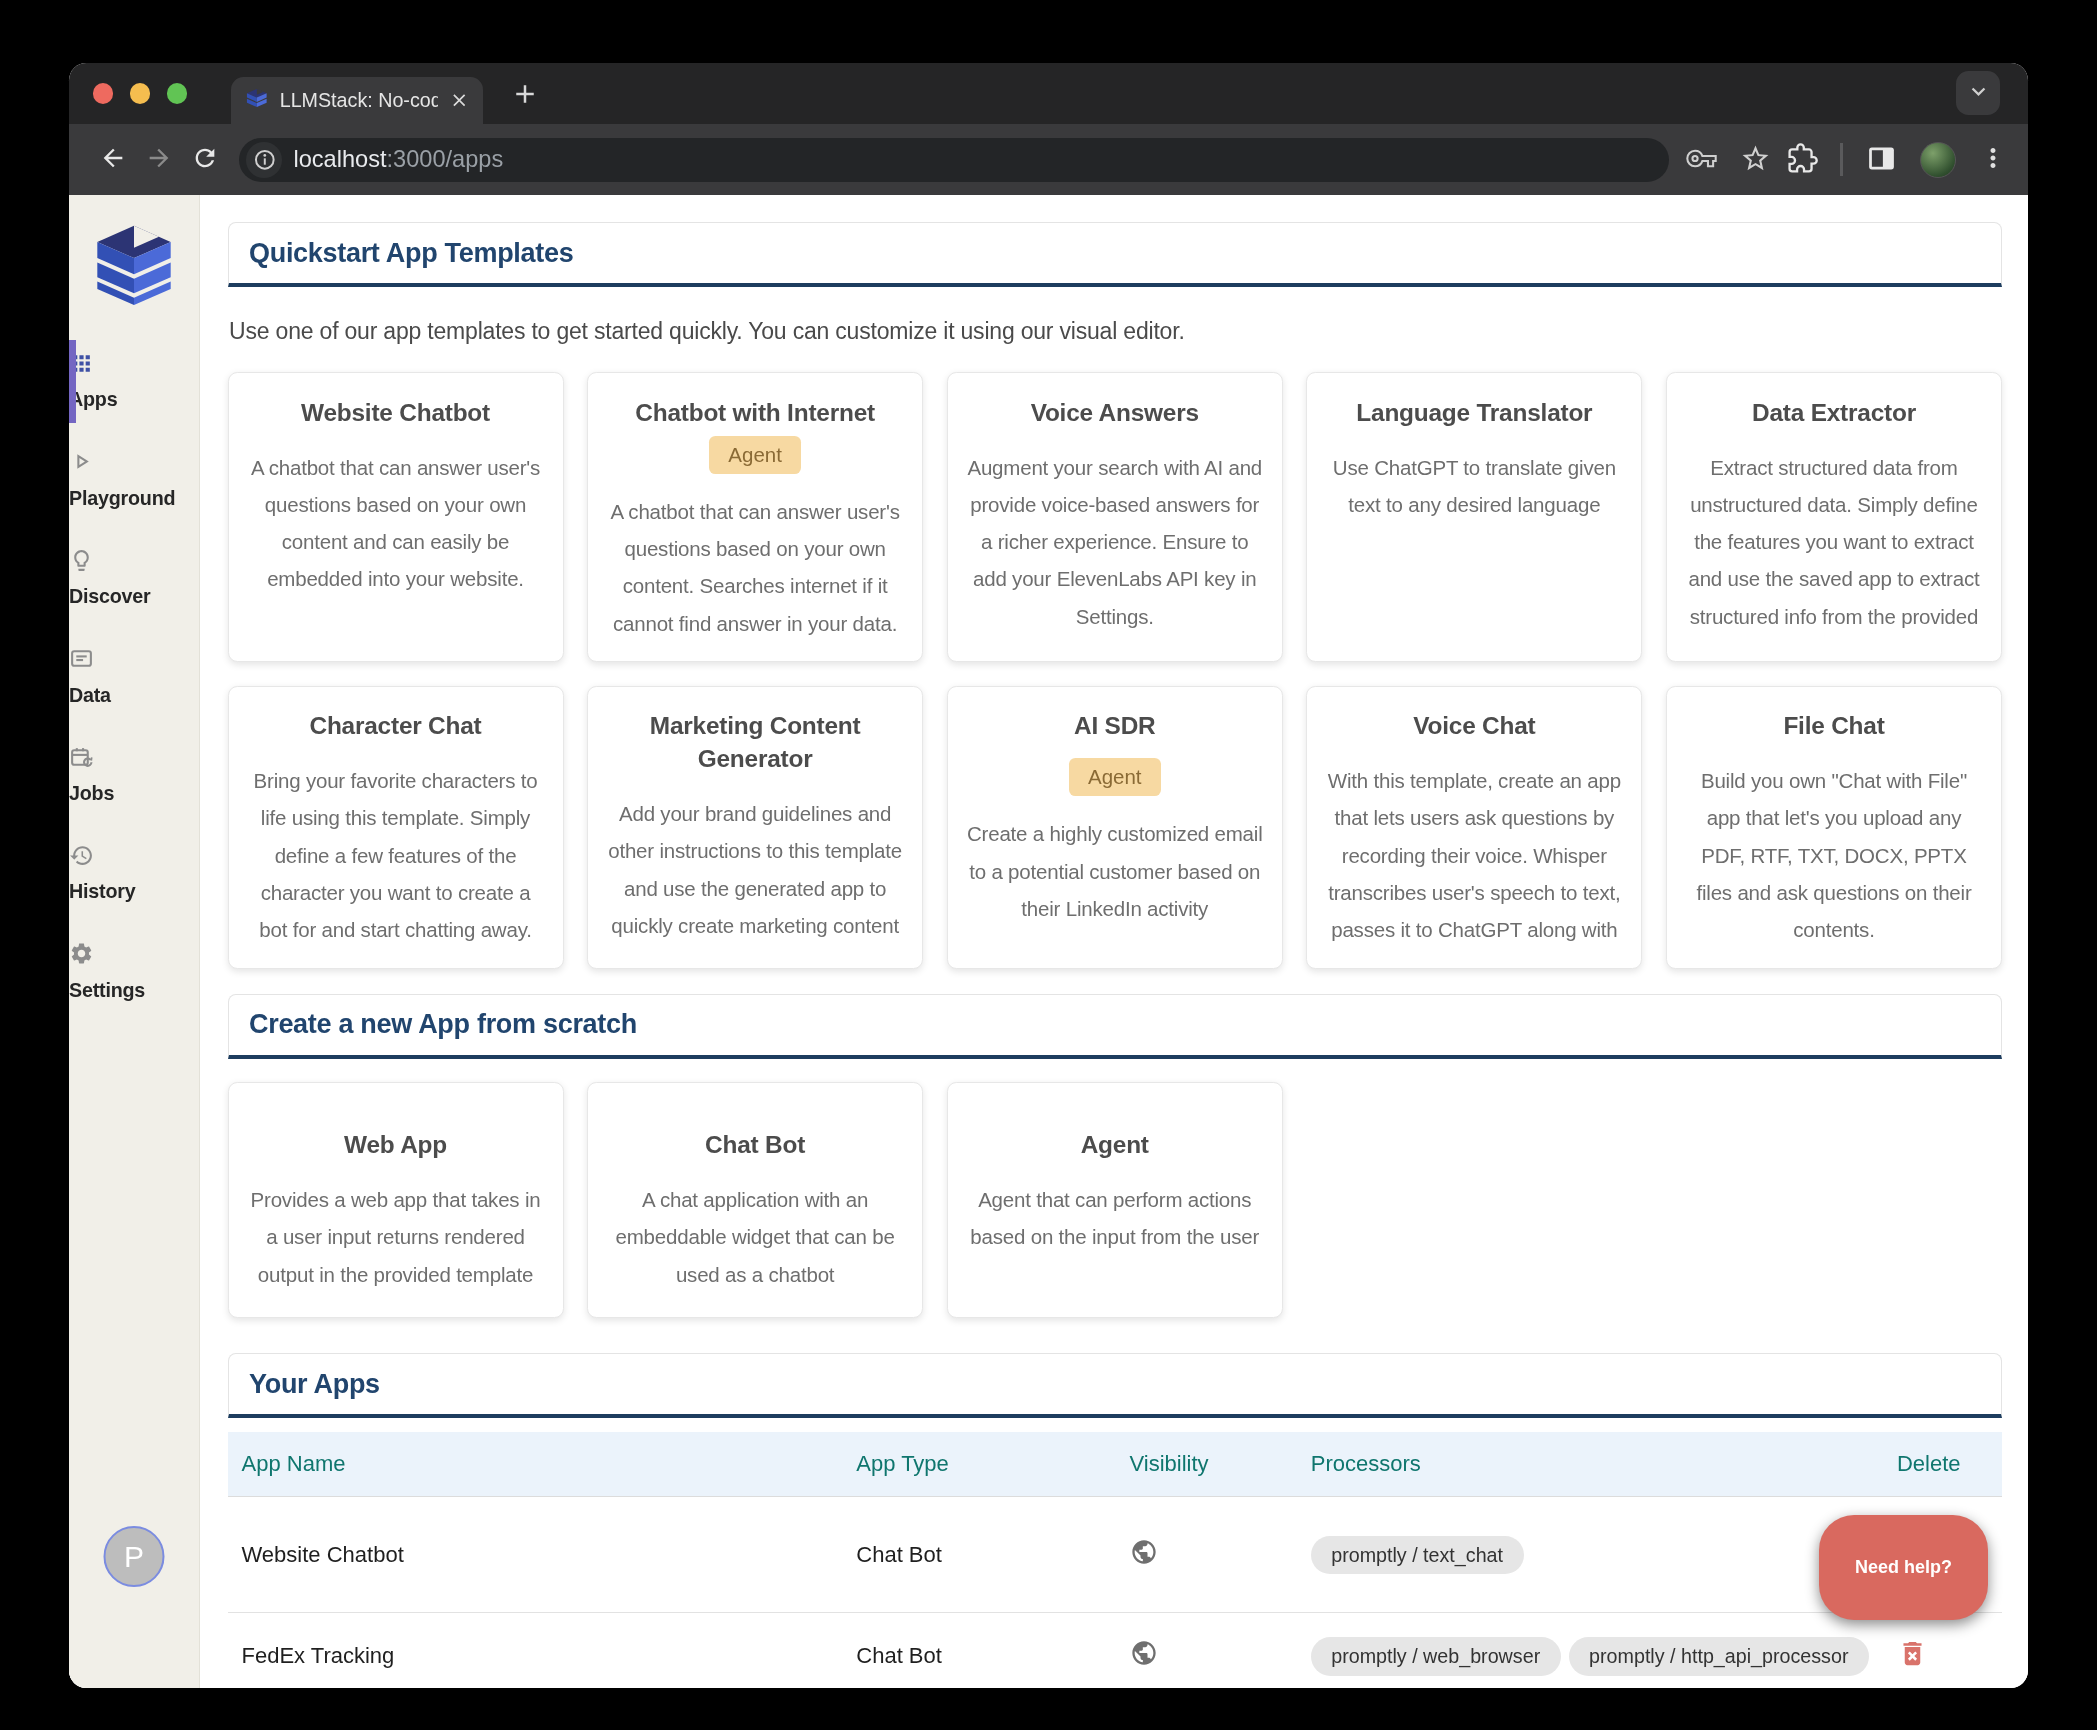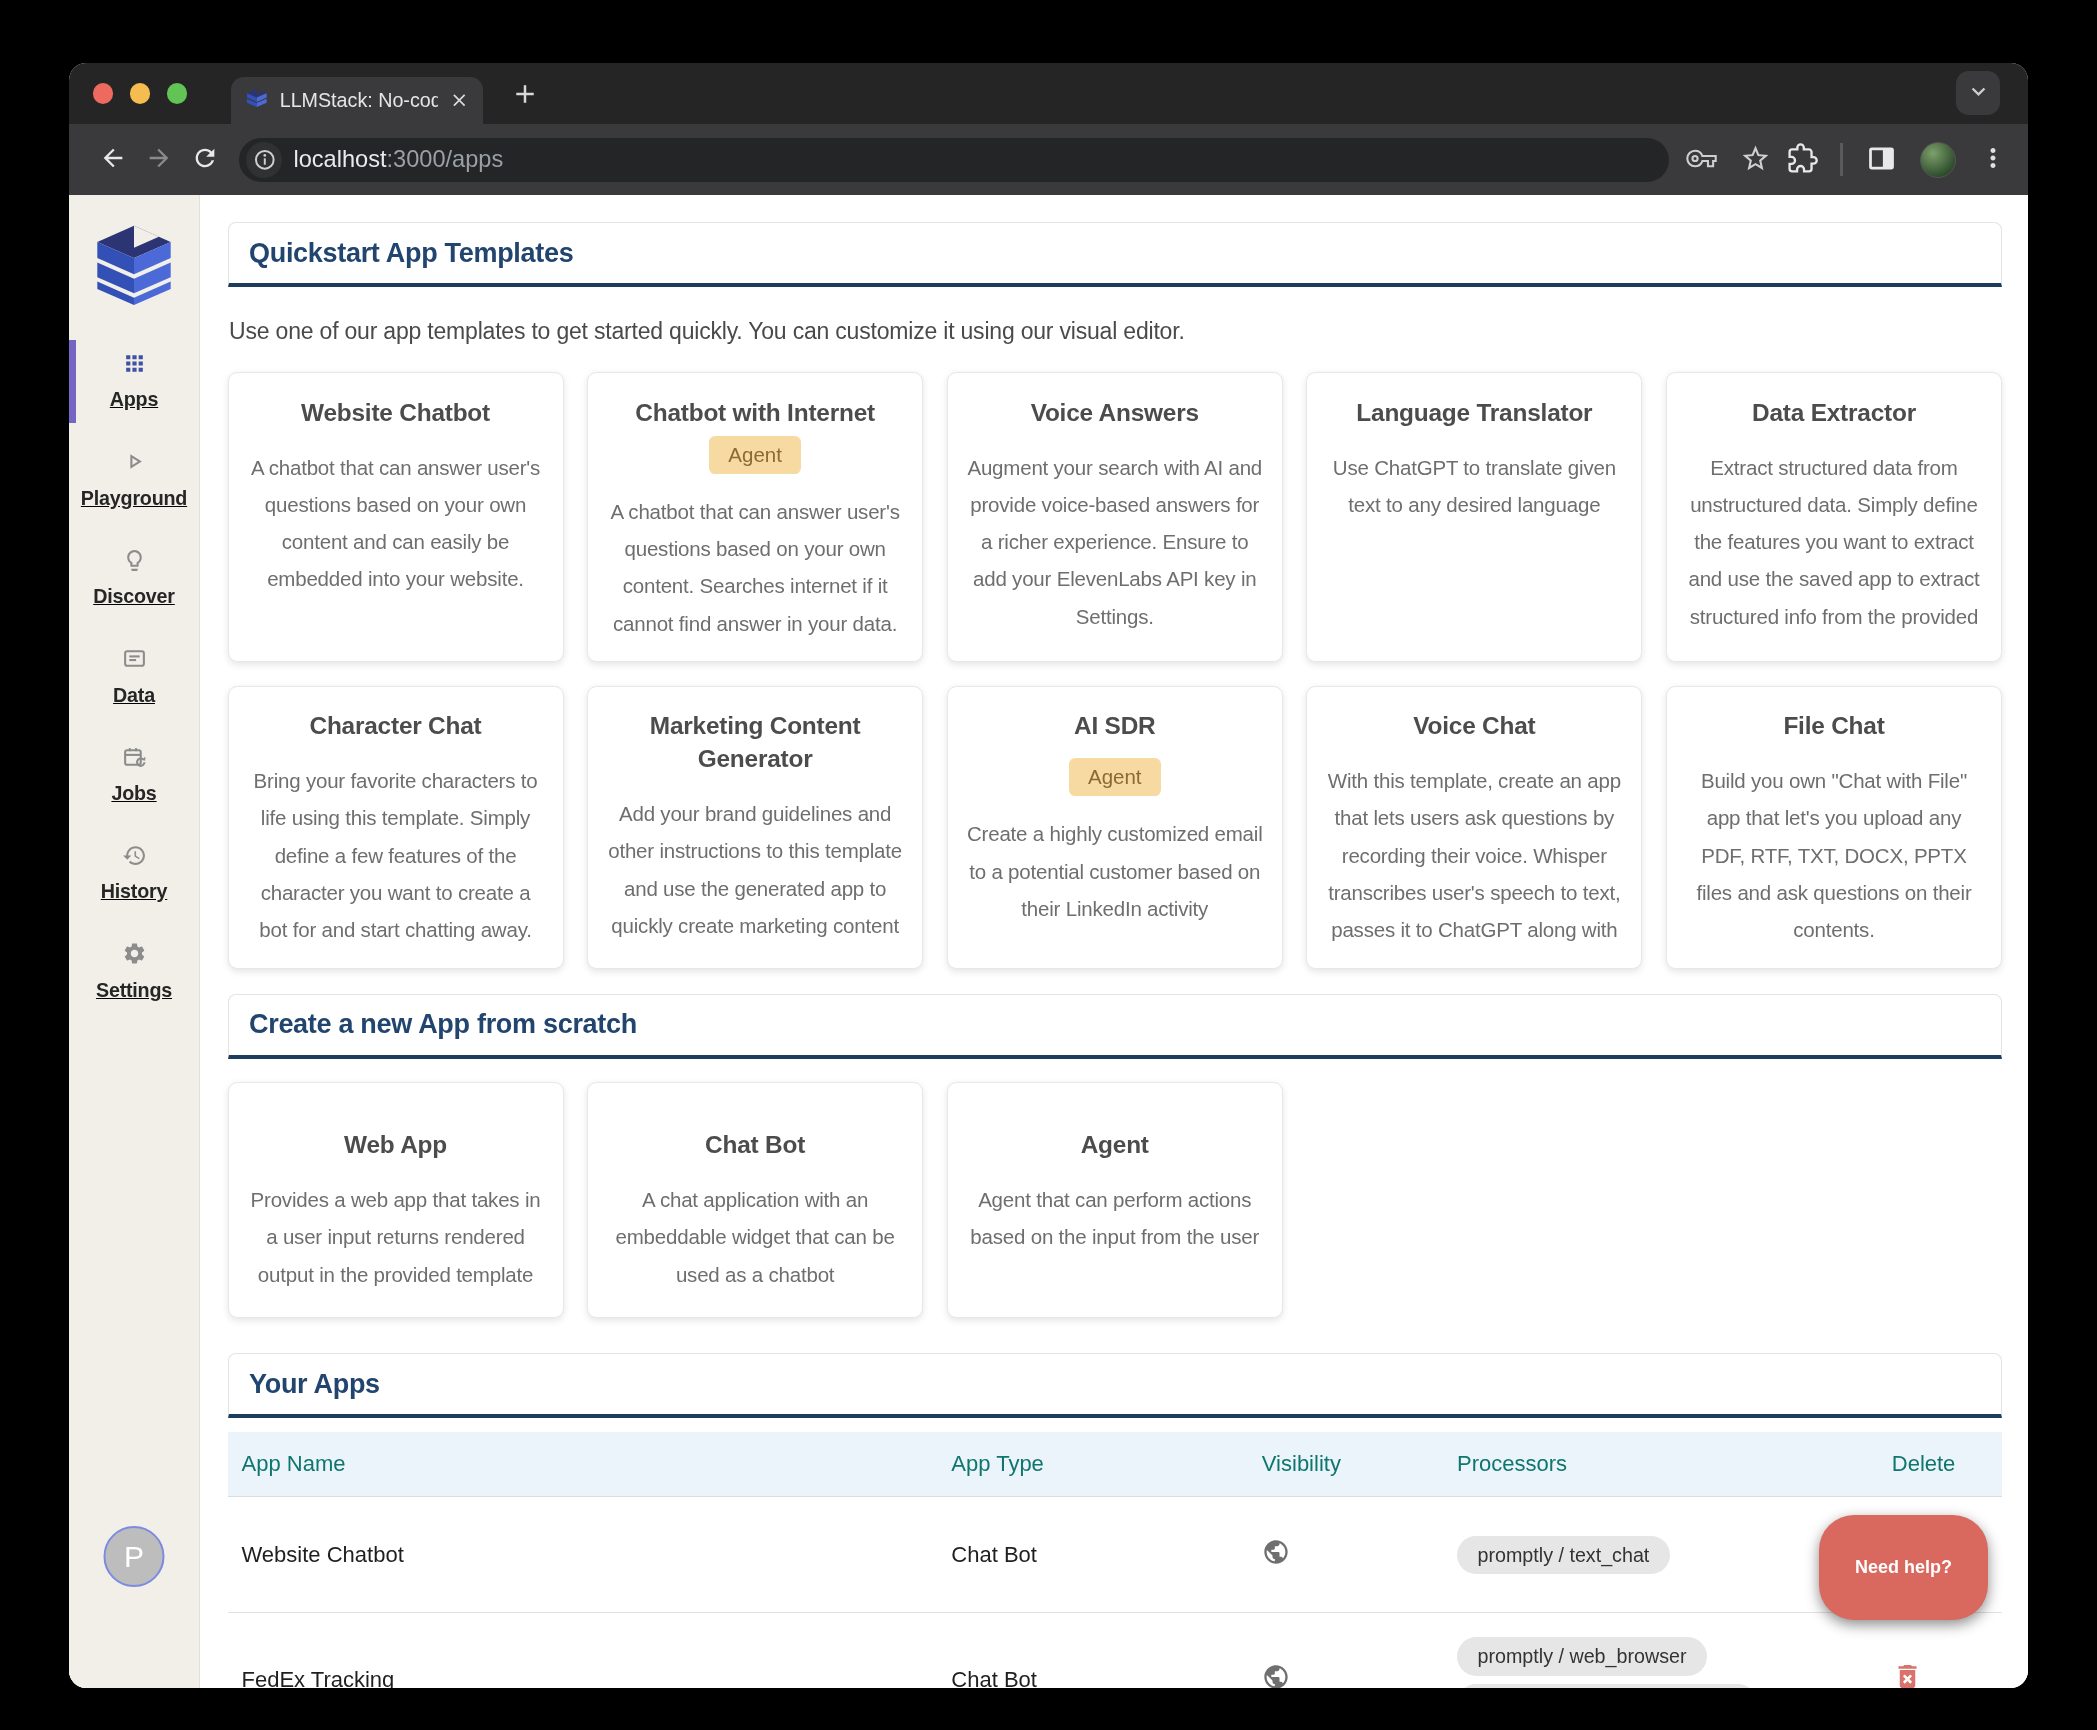--- a/index.html
+++ b/index.html
@@ -37,22 +37,22 @@
   .tb-avatar { width:36px; height:36px; border-radius:50%;
                background:radial-gradient(circle at 35% 30%, #7da06a, #31502f 70%, #1e3320); border:1.6px solid #555; }
 
   
   .content { flex:1; display:flex; min-height:0; background:#fff; }
 
   
   .sidebar { width:131px; flex:none; background:#f1efe8; border-right:1.6px solid #e3e1d8; position:relative;
              display:flex; flex-direction:column; align-items:center; padding-top:20.5px; }
   .logo { margin-bottom:20.5px; }
-  .nav-item { position:relative; width:100%; display:flex; flex-direction:column; align-items:center; gap:9.4px;
-              padding:19px 13px; cursor:pointer;text-decoration:underline; }
+  .nav-item { position:relative; width:100%; display:flex; flex-direction:column; align-items:flex-start; gap:9.4px;
+              padding:19px 0; cursor:pointer; }
   .nav-item .lbl { font-size:19.7px; font-weight:700; color:#262626; letter-spacing:-0.2px; }
   .nav-item.active::before { content:""; position:absolute; left:0; top:7.9px; bottom:7.9px; width:7px; background:#7466c2; }
   .side-avatar { position:absolute; bottom:101px; left:50%; transform:translateX(-50%);
                  width:61px; height:61px; border-radius:50%; background:#bdbdbd; border:2.4px solid #7b8ce0;
                  display:flex; align-items:center; justify-content:center; color:#fff; font-size:30px; }
 
   
   .main { flex:1; padding:27px 26px 0 27.5px; min-width:0; overflow:hidden; }
   .sec-head { border:0.8px solid #e4e4e4; border-bottom:4.7px solid #1d3d5f; border-radius:7.9px 7.9px 0 0;
               background:#fff; height:65px; display:flex; align-items:center; padding:0 20.5px; }
@@ -68,21 +68,21 @@
   .card p { font-size:20.5px; color:#6e6e6e; line-height:1.82; letter-spacing:-0.2px; }
   .scratch-grid { margin-top:23.6px; margin-bottom:35px; }
   .scratch-grid .card { min-height:236px; padding-top:46px; }
 
   
   .apps-table { width:100%; border-collapse:collapse; margin-top:14px; }
   .apps-table th { background:#ebf3fb; font-weight:400; font-size:22px; color:#0f766e; text-align:left;
                    padding:19px 14px; border-bottom:0.8px solid #dcdcdc; }
   .apps-table td { border-bottom:0.8px solid #e2e2e2; font-size:22px; color:#1f1f1f; padding:23.6px 14px; vertical-align:middle; }
   .row-tall td { padding:39px 14px; }
-  .chip-stack { display:flex; flex-direction:column; align-items:flex-start; gap:7.9px; }
+  .chip-stack { display:flex; flex-direction:row; align-items:flex-start; gap:7.9px; }
   .chip { background:#e6e6e6; border-radius:25px; padding:7.9px 20.5px; font-size:19.7px; color:#333; white-space:nowrap; }
   .trash-btn { background:none; border:none; cursor:pointer; padding:0; }
 
   
   .need-help { position:absolute; right:109px; top:1515px; height:105px; padding:0 36px; border:none; cursor:pointer;
                background:#d9695f; color:#fff; font-family:"Liberation Sans",sans-serif; font-size:18px; font-weight:700;
                border-radius:35px; box-shadow:0 4.7px 14px rgba(0,0,0,.45); z-index:50; }
 </style>
 </head>
 <body>

